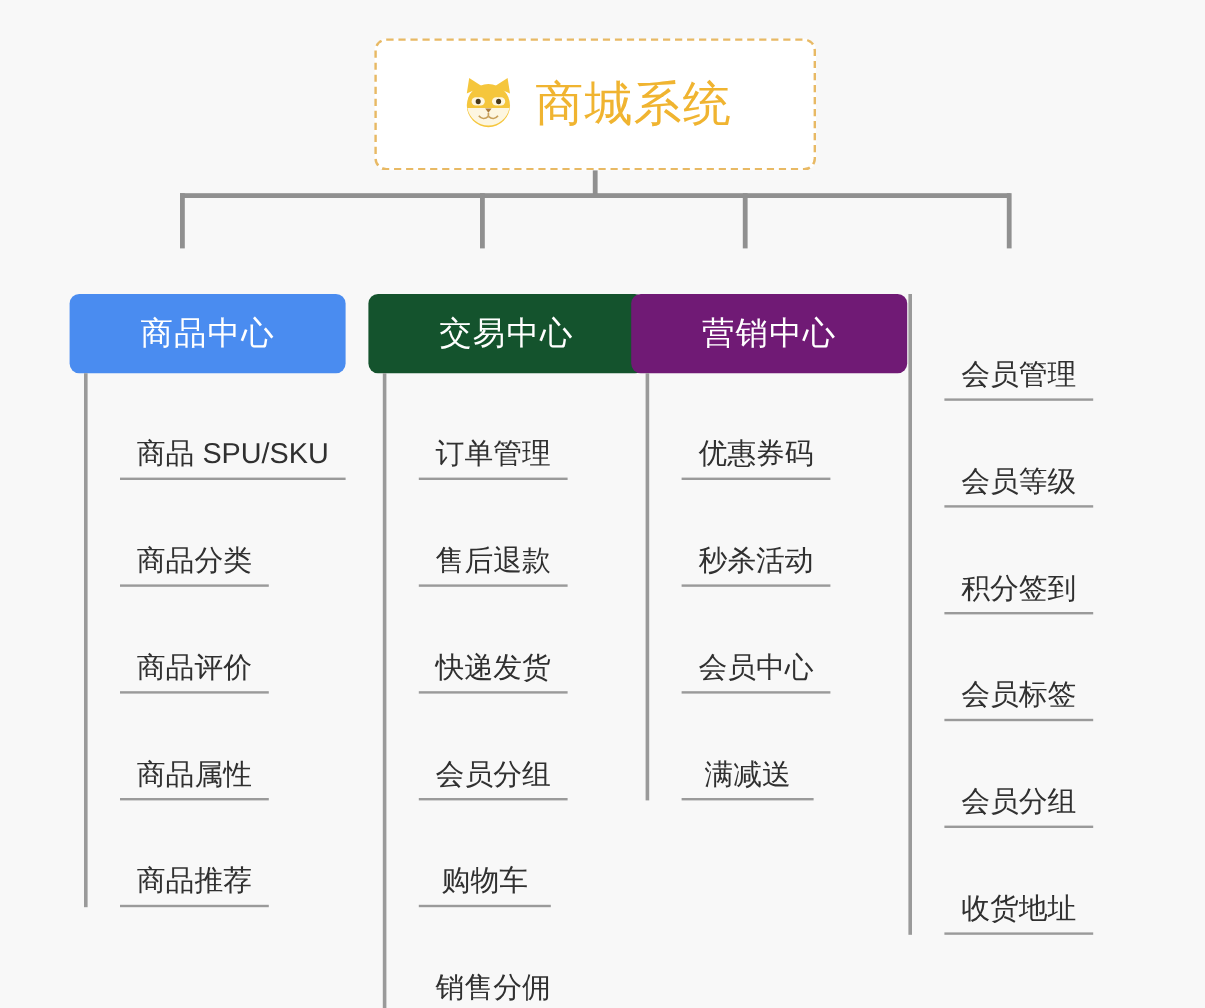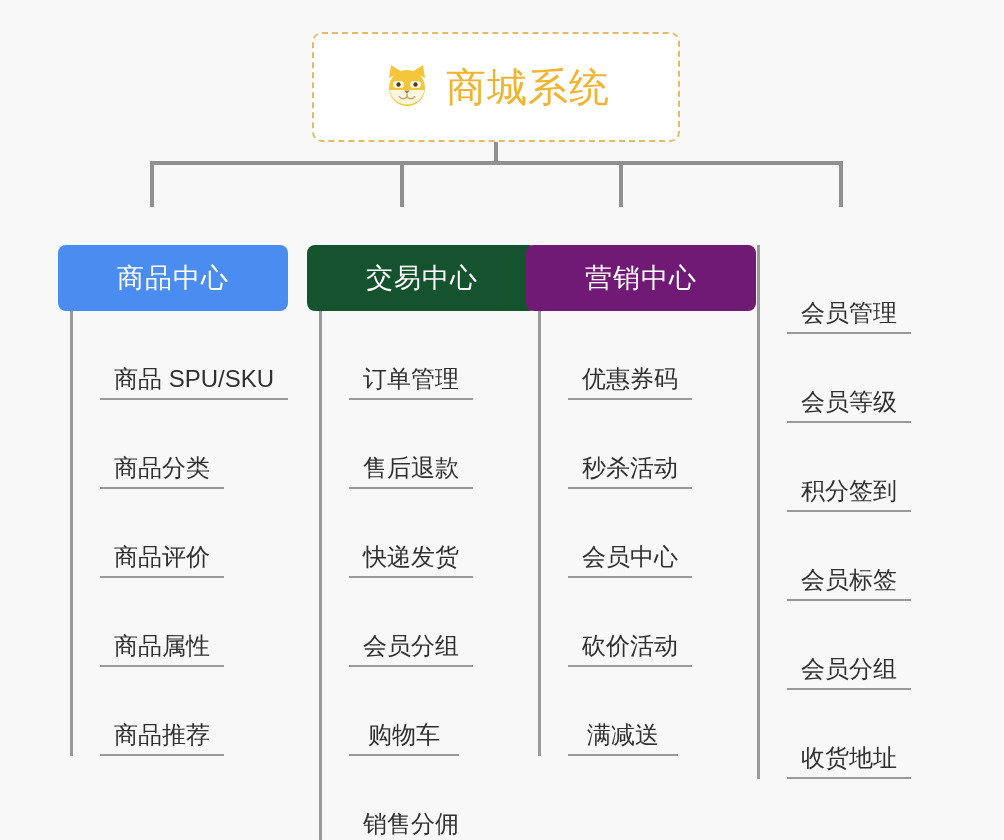--- a/index.html
+++ b/index.html
@@ -230,23 +230,20 @@
       <div class="leaf">
           <span class="leaf-inner"><span class="leaf-label">优惠券码</span></span>
         </div>
       <div class="leaf">
           <span class="leaf-inner"><span class="leaf-label">秒杀活动</span></span>
         </div>
       <div class="leaf">
           <span class="leaf-inner"><span class="leaf-label">会员中心</span></span>
         </div>
       <div class="leaf">
-          <span class="leaf-inner"><span class="leaf-label">砍价活动</span></span>
-        </div>
-      <div class="leaf">
           <span class="leaf-inner"><span class="leaf-label">满减送</span></span>
         </div>
     </div>
   </div>
 
   <div class="column" style="left:745px">
     <div class="leaves">
       <div class="spine"></div>
       <div class="leaf">
           <span class="leaf-inner"><span class="leaf-label">会员管理</span></span>

